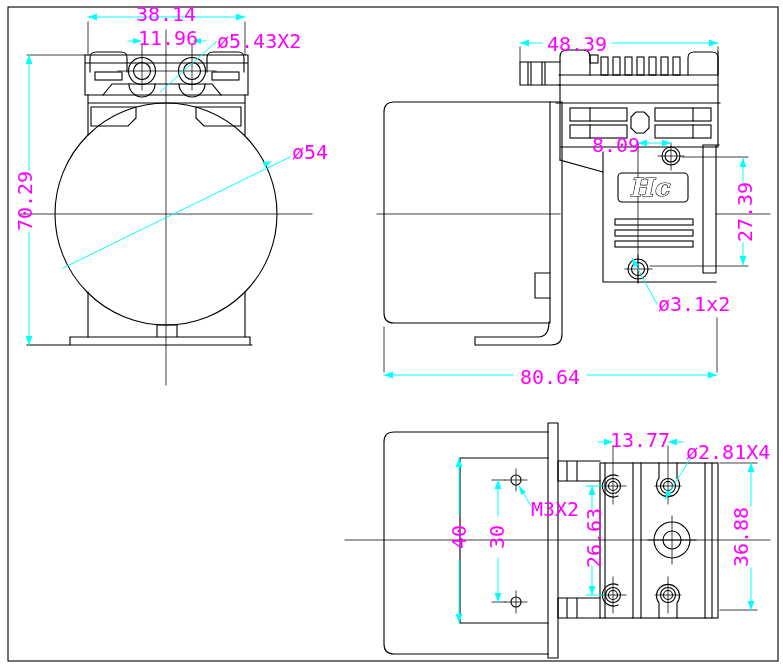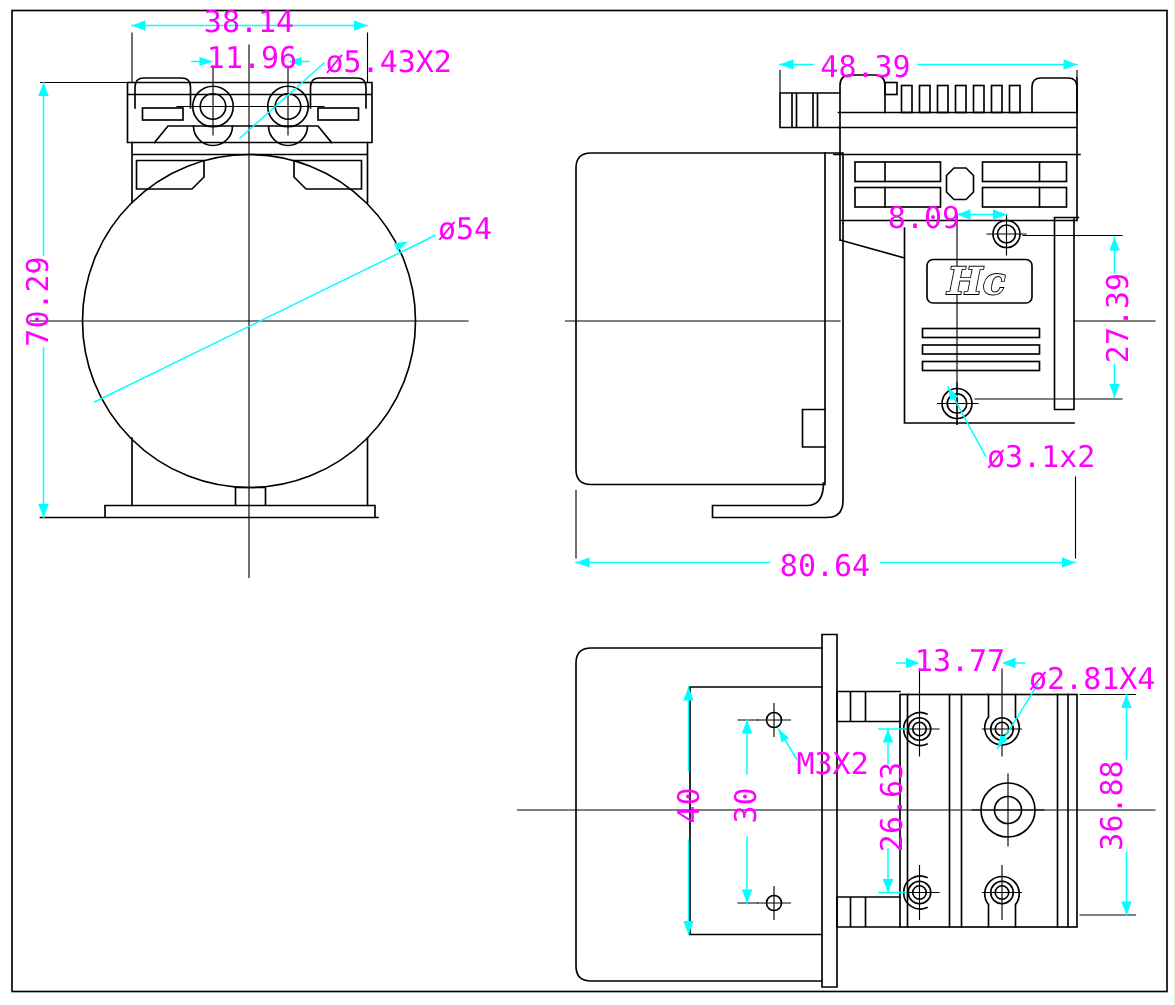--- a/index.html
+++ b/index.html
@@ -1,16 +1,16 @@
 <!DOCTYPE html>
 <html><head>
 <meta charset="utf-8">
 <style>
   html,body{margin:0;padding:0;background:#fff;}
-  .stage{position:relative;width:783px;height:670px;background:#84cc16;
+  .stage{position:relative;width:783px;height:670px;background:#f9a8d4;
          font-family:"DejaVu Sans Mono", monospace;}
   svg{display:block}
   .k  {stroke:#000;fill:none;stroke-width:1.1;stroke-linecap:square}
   .kt {stroke:#000;fill:none;stroke-width:0.75;stroke-linecap:square}
   .c  {stroke:#00FFFF;fill:none;stroke-width:1;stroke-linecap:square}
   .ca {fill:#00FFFF;stroke:none}
   .dim{fill:#FF00FF;font-family:"DejaVu Sans Mono",monospace;font-size:20px;letter-spacing:0px}
   .logo{font-family:"DejaVu Serif",serif;font-style:italic;font-weight:bold;
         font-size:25px;fill:#fff;stroke:#000;stroke-width:1.2;paint-order:stroke}
 </style>

